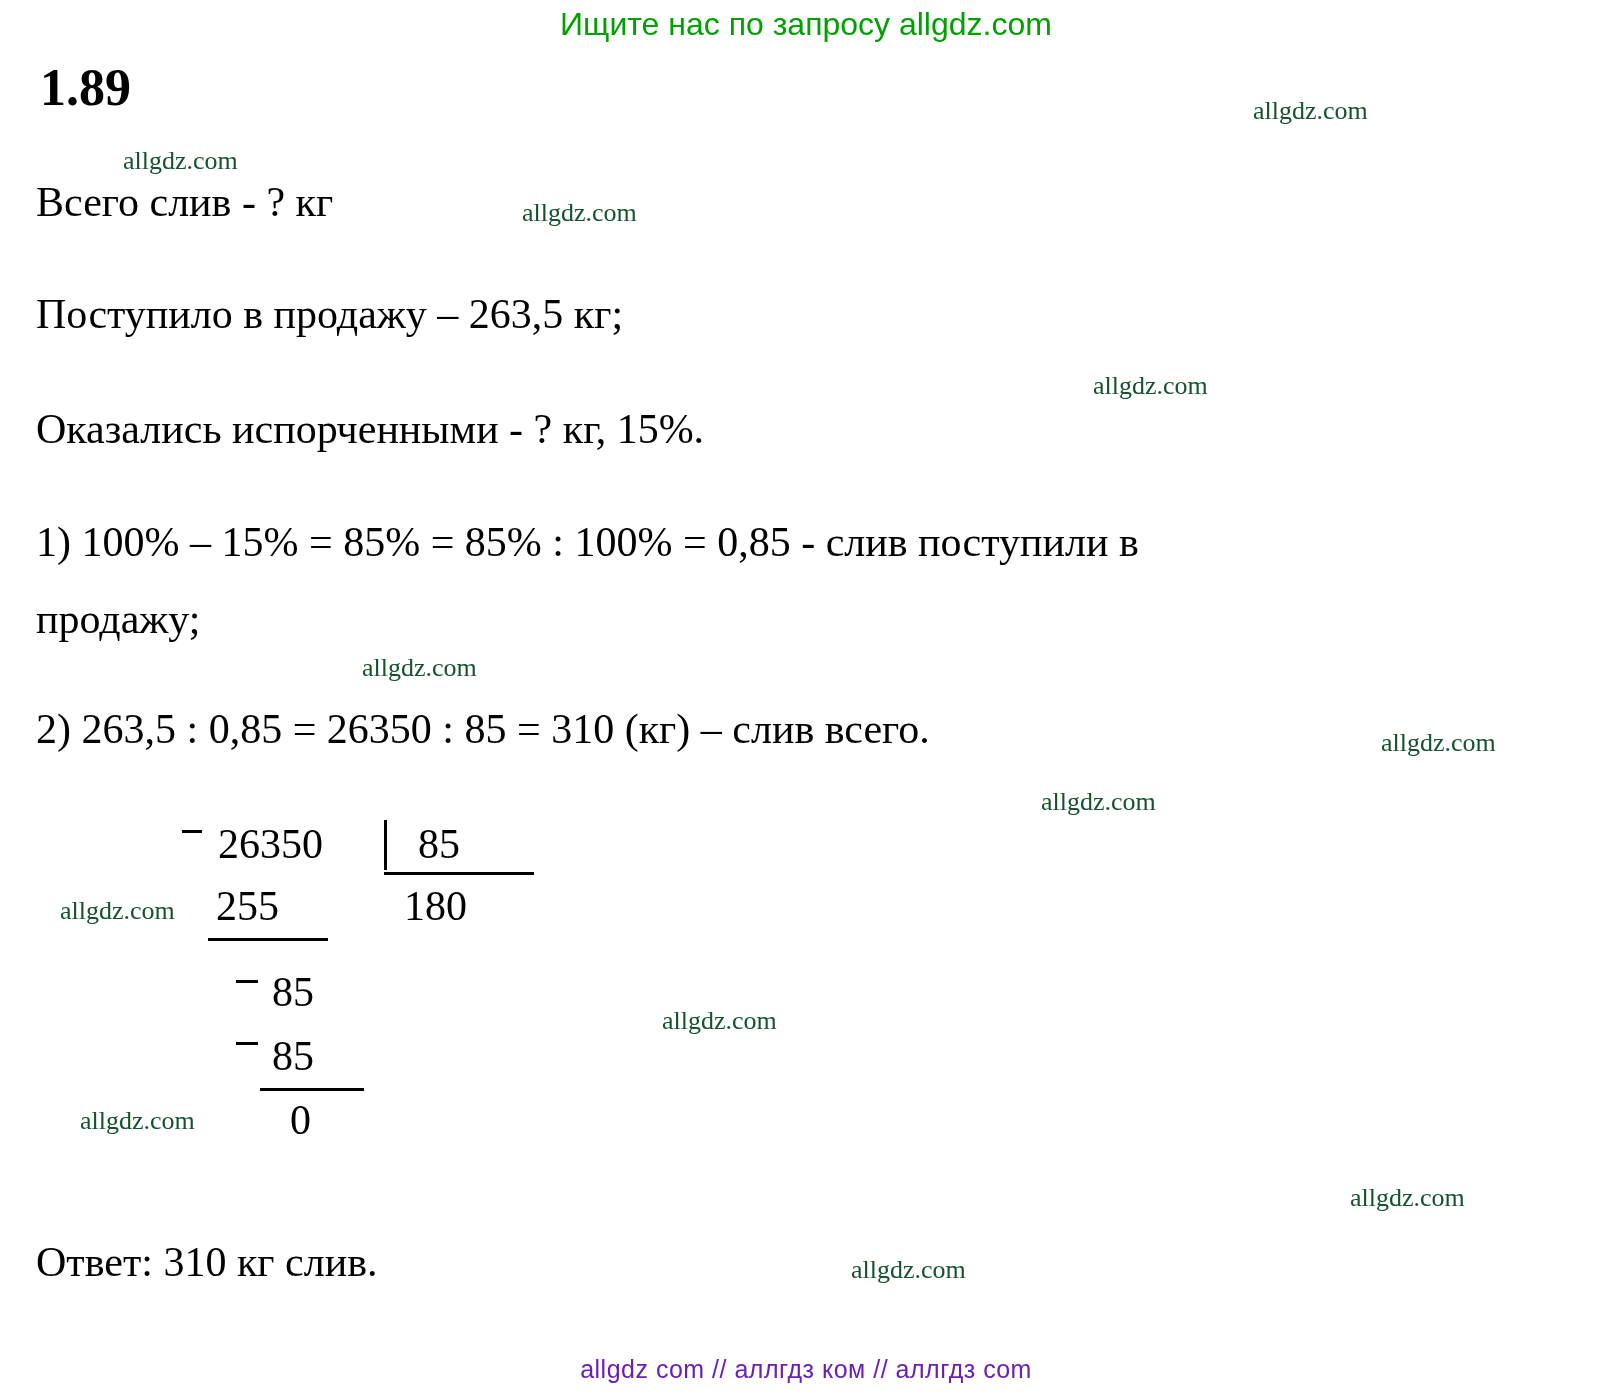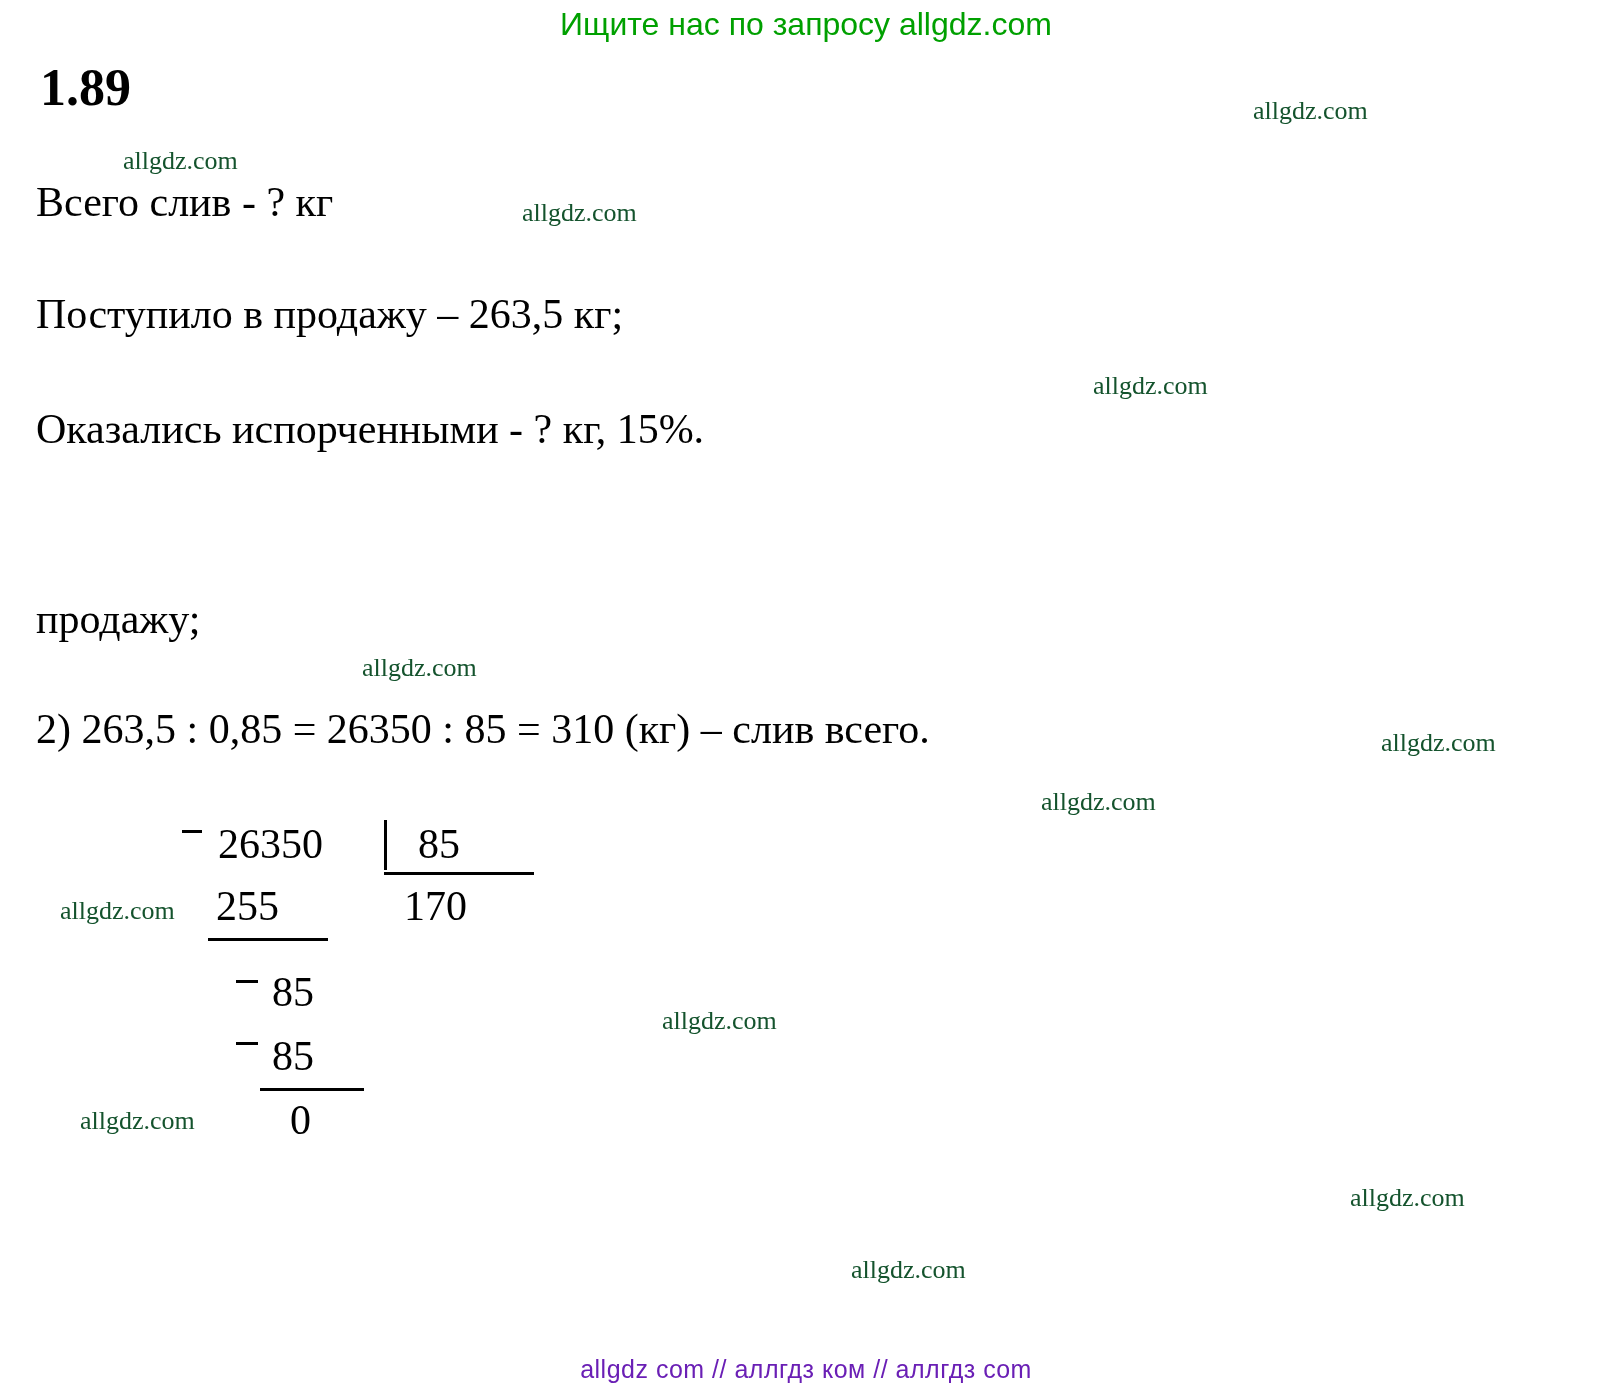--- a/index.html
+++ b/index.html
@@ -170,45 +170,47 @@
   <div class="top-banner">Ищите нас по запросу allgdz.com</div>
 
   <div class="task-number">1.89</div>
 
   <div class="line" style="left:36px; top:178px;text-align:center;">Всего слив - ? кг</div>
 
   <div class="line" style="left:36px; top:290px;">Поступило в продажу – 263,5 кг;</div>
 
   <div class="line" style="left:36px; top:405px;">Оказались испорченными - ? кг, 15%.</div>
 
+  <div class="line" style="left:36px; top:518px;">1) 100% – 15% = 85% = 85% : 100% = 0,85 - слив поступили в</div>
   <div class="line" style="left:36px; top:595px;text-align:center;">продажу;</div>
 
   <div class="line" style="left:36px; top:705px;">2) 263,5 : 0,85 = 26350 : 85 = 310 (кг) – слив всего.</div>
 
   <div class="division">
     <div class="minus1"></div>
     <div class="dividend">26350</div>
     <div class="vbar"></div>
     <div class="divisor">85</div>
     <div class="divisor-underline"></div>
 
     <div class="sub1">255</div>
     <div class="sub1-underline"></div>
-    <div class="quotient">170</div>
+    <div class="quotient">180</div>
 
     <div class="minus2"></div>
     <div class="rem1">85</div>
 
     <div class="minus3"></div>
     <div class="sub2">85</div>
     <div class="sub2-underline"></div>
 
     <div class="rem0">0</div>
   </div>
 
+  <div class="line" style="left:36px; top:1238px;">Ответ: 310 кг слив.</div>
 
   <div class="wm" style="left:123px; top:146px;">allgdz.com</div>
   <div class="wm" style="left:1253px; top:96px;">allgdz.com</div>
   <div class="wm" style="left:522px; top:198px;">allgdz.com</div>
   <div class="wm" style="left:1093px; top:371px;">allgdz.com</div>
   <div class="wm" style="left:362px; top:653px;">allgdz.com</div>
   <div class="wm" style="left:1381px; top:728px;">allgdz.com</div>
   <div class="wm" style="left:1041px; top:787px;">allgdz.com</div>
   <div class="wm" style="left:60px; top:896px;">allgdz.com</div>
   <div class="wm" style="left:662px; top:1006px;">allgdz.com</div>

